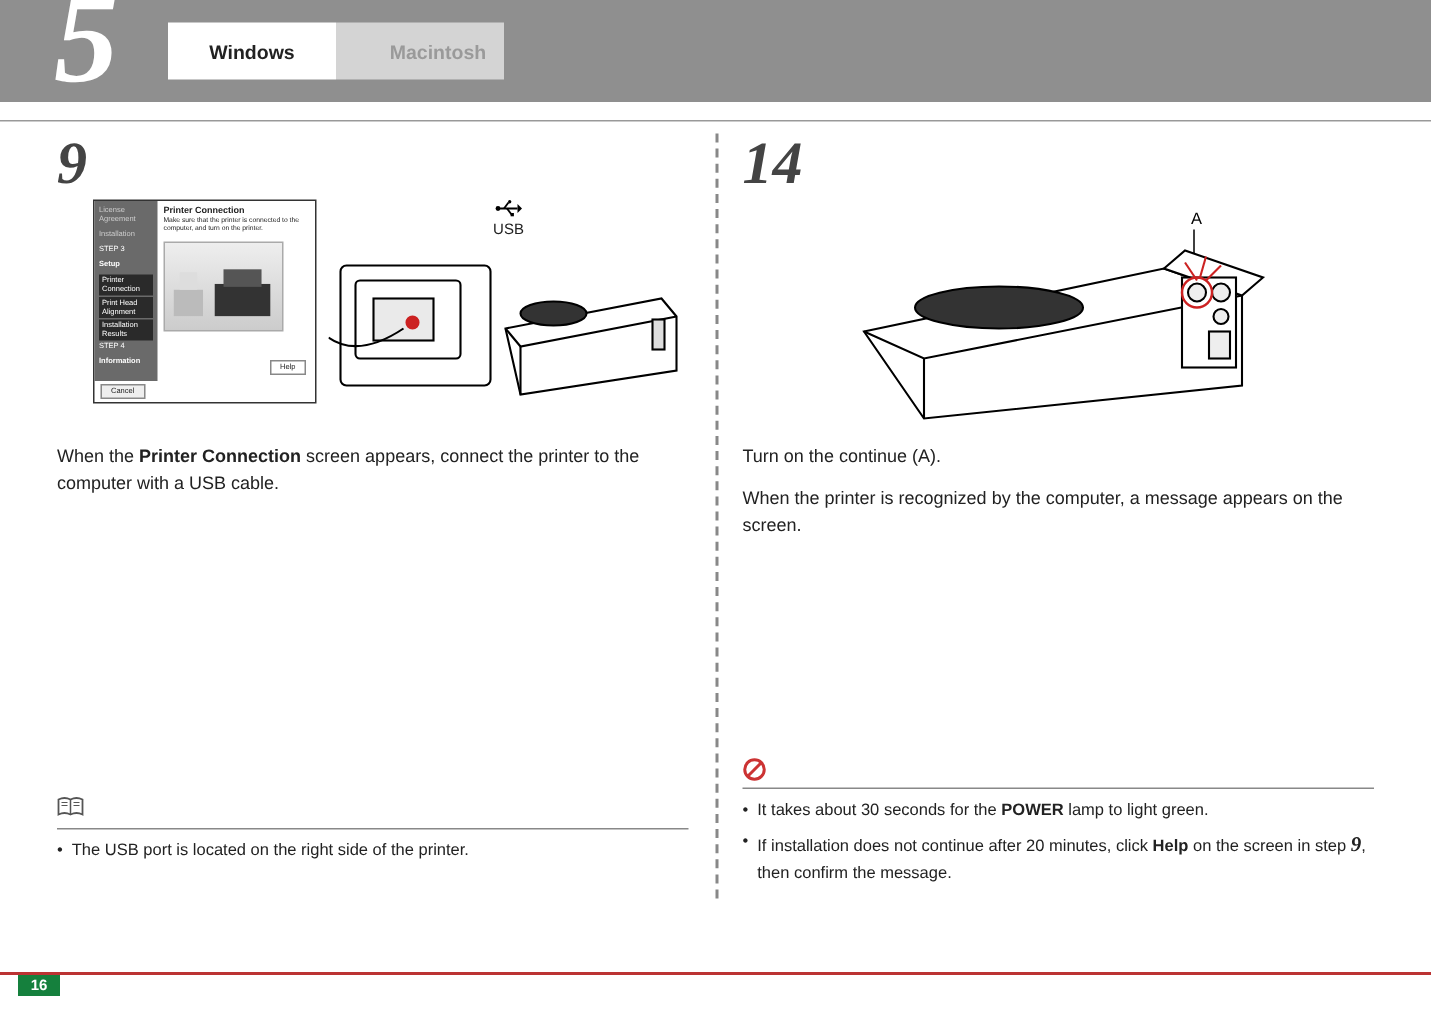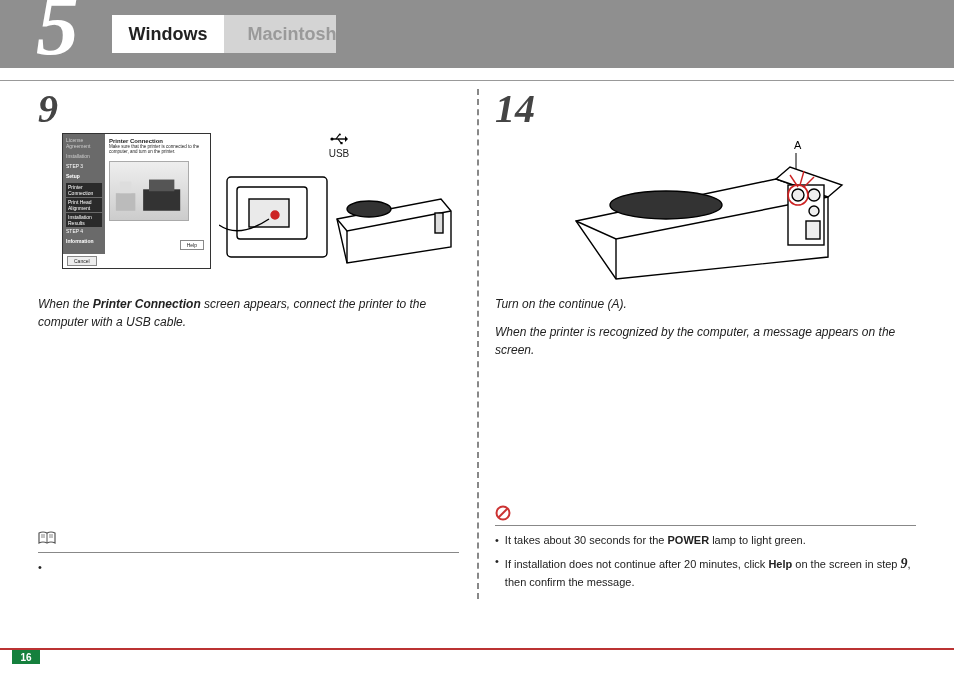--- a/index.html
+++ b/index.html
@@ -35,21 +35,21 @@
     display: flex;
     margin-left: 112px;
     height: 38px;
   }
   .tab {
     width: 112px;
     height: 38px;
     display: flex;
     align-items: center;
     justify-content: center;
-    font-size: 18px;
+    font-size: 13px;
     font-weight: bold;
   }
   .tab-active {
     background: #fff;
     color: #222;
   }
   .tab-inactive {
     background: #d4d4d4;
     color: #9a9a9a;
     padding-left: 24px;
@@ -139,21 +139,21 @@
     justify-content:center;
   }
   .illus-printer svg { width:100%; height:100%; }
   .illus-right {
     display:flex;
     justify-content:center;
     margin-bottom: 12px;
     height:150px;
     padding-top: 6px;
   }
-  .body-text { font-size: 12px; line-height: 1.5; margin-bottom: 10px; font-style: italic; }
+  .body-text { font-size: 12px; line-height: 1.5; margin-bottom: 10px; }
   .note-icon {
     display:inline-block; vertical-align:middle;
   }
   .note-row {
     display:flex; align-items:center; gap:6px;
     margin-top: 200px;
   }
   .hr-full { border:none; border-top:1px solid #888; margin:4px 0 6px 0; }
   .bullet { display:flex; gap:6px; font-size:11px; line-height:1.5; margin-bottom:4px;}
   .bullet .dot { flex-shrink:0; }
@@ -281,20 +281,21 @@
             <line x1="3" y1="4" x2="7" y2="4" stroke="#555" stroke-width="0.7"></line>
             <line x1="3" y1="6" x2="7" y2="6" stroke="#555" stroke-width="0.7"></line>
             <line x1="11" y1="4" x2="15" y2="4" stroke="#555" stroke-width="0.7"></line>
             <line x1="11" y1="6" x2="15" y2="6" stroke="#555" stroke-width="0.7"></line>
           </svg>
       </span>
     </div>
     <hr class="hr-full">
     <div class="bullet">
       <span class="dot">•</span>
+      <span>The USB port is located on the right side of the printer.</span>
     </div>
   </div>
 
   <div class="col col-right">
     <div class="divider-v"></div>
     <div class="step-num">14</div>
 
     <div class="illus-right">
       <svg width="320" height="150" viewBox="0 0 320 150">
         <text x="248" y="10" font-size="11" fill="#000">A</text>

